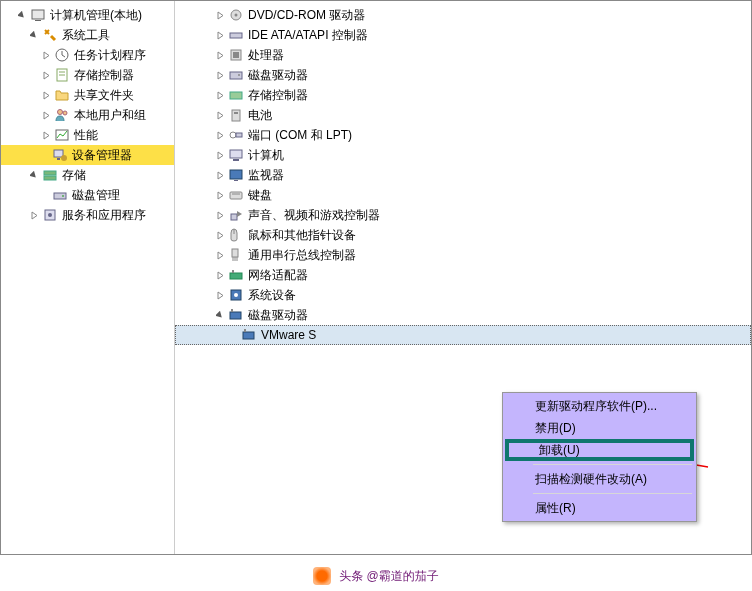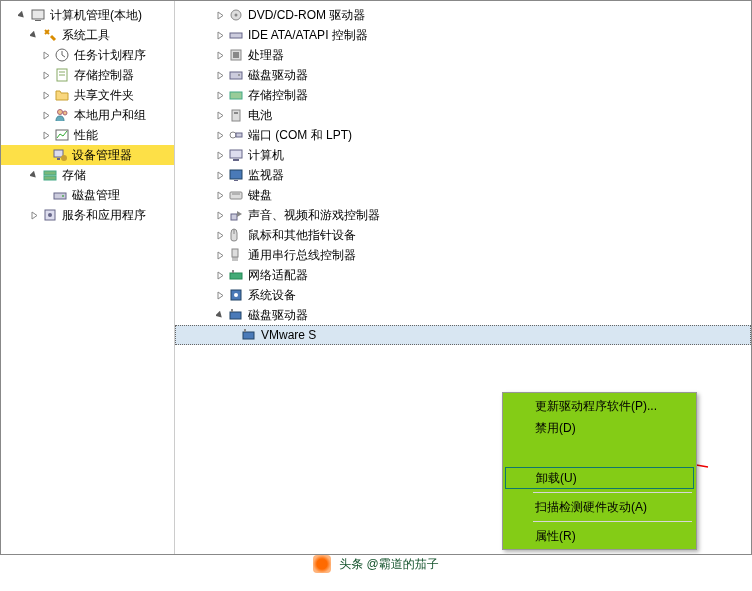--- a/index.html
+++ b/index.html
@@ -9,27 +9,27 @@
 .right-pane { flex: 1; padding: 4px 0; position: relative; overflow: hidden; }
 .tree-node { display: flex; align-items: center; height: 20px; padding: 0 15px; cursor: default; white-space: nowrap; }
 .tree-node.highlighted { background: #fde047; }
 .tree-node.selected { background: #d8e6f2; border: 1px dotted #666; }
 .expander { width: 12px; height: 12px; display: inline-flex; align-items: center; justify-content: center; margin-right: 2px; cursor: pointer; }
 .expander svg { width: 9px; height: 9px; }
 .spacer { display: inline-block; }
 .icon { width: 16px; height: 16px; display: inline-flex; align-items: center; justify-content: center; margin-right: 4px; }
 .icon svg { width: 16px; height: 16px; }
 .label { color: #000; }
-.context-menu { position: absolute; left: 327px; top: 391px; width: 195px; background: #84cc16; border: 1px solid #979797; box-shadow: 2px 2px 4px rgba(0,0,0,0.3); padding: 2px; z-index: 100; }
+.context-menu { position: absolute; left: 327px; top: 391px; width: 195px; background: #c4b5fd; border: 1px solid #979797; box-shadow: 2px 2px 4px rgba(0,0,0,0.3); padding: 2px; z-index: 100; }
 .menu-item { height: 22px; display: flex; align-items: center; padding-left: 30px; cursor: default; position: relative; }
-.menu-item.highlighted-red { border: 1px solid #0f766e; margin-top: 28px; }
+.menu-item.highlighted-red { border: 4px solid #0f766e; }
 .menu-sep { height: 1px; background: #d7d7d7; margin: 3px 2px 3px 28px; }
 .arrow { position: absolute; left: 445px; top: 448px; z-index: 99; }
 .arrow svg { width: 90px; height: 20px; }
-.watermark { position: absolute; bottom: 18px; left: 0; right: 0; text-align: center; color: #14532d; font-size: 14px; }
+.watermark { position: absolute; bottom: 6px; left: 0; right: 0; text-align: center; color: #701a75; font-size: 14px; }
 .watermark .logo { display: inline-block; width: 18px; height: 18px; vertical-align: middle; margin-right: 4px; border-radius: 4px; background: radial-gradient(circle,#ff6a00 40%,#ffb37a 70%); }
 </style>
 </head>
 <body>
 
 <div class="container">
 
   <div class="left-pane">
     <div class="tree-node">
       <span class="spacer" style="width:0px"></span>

